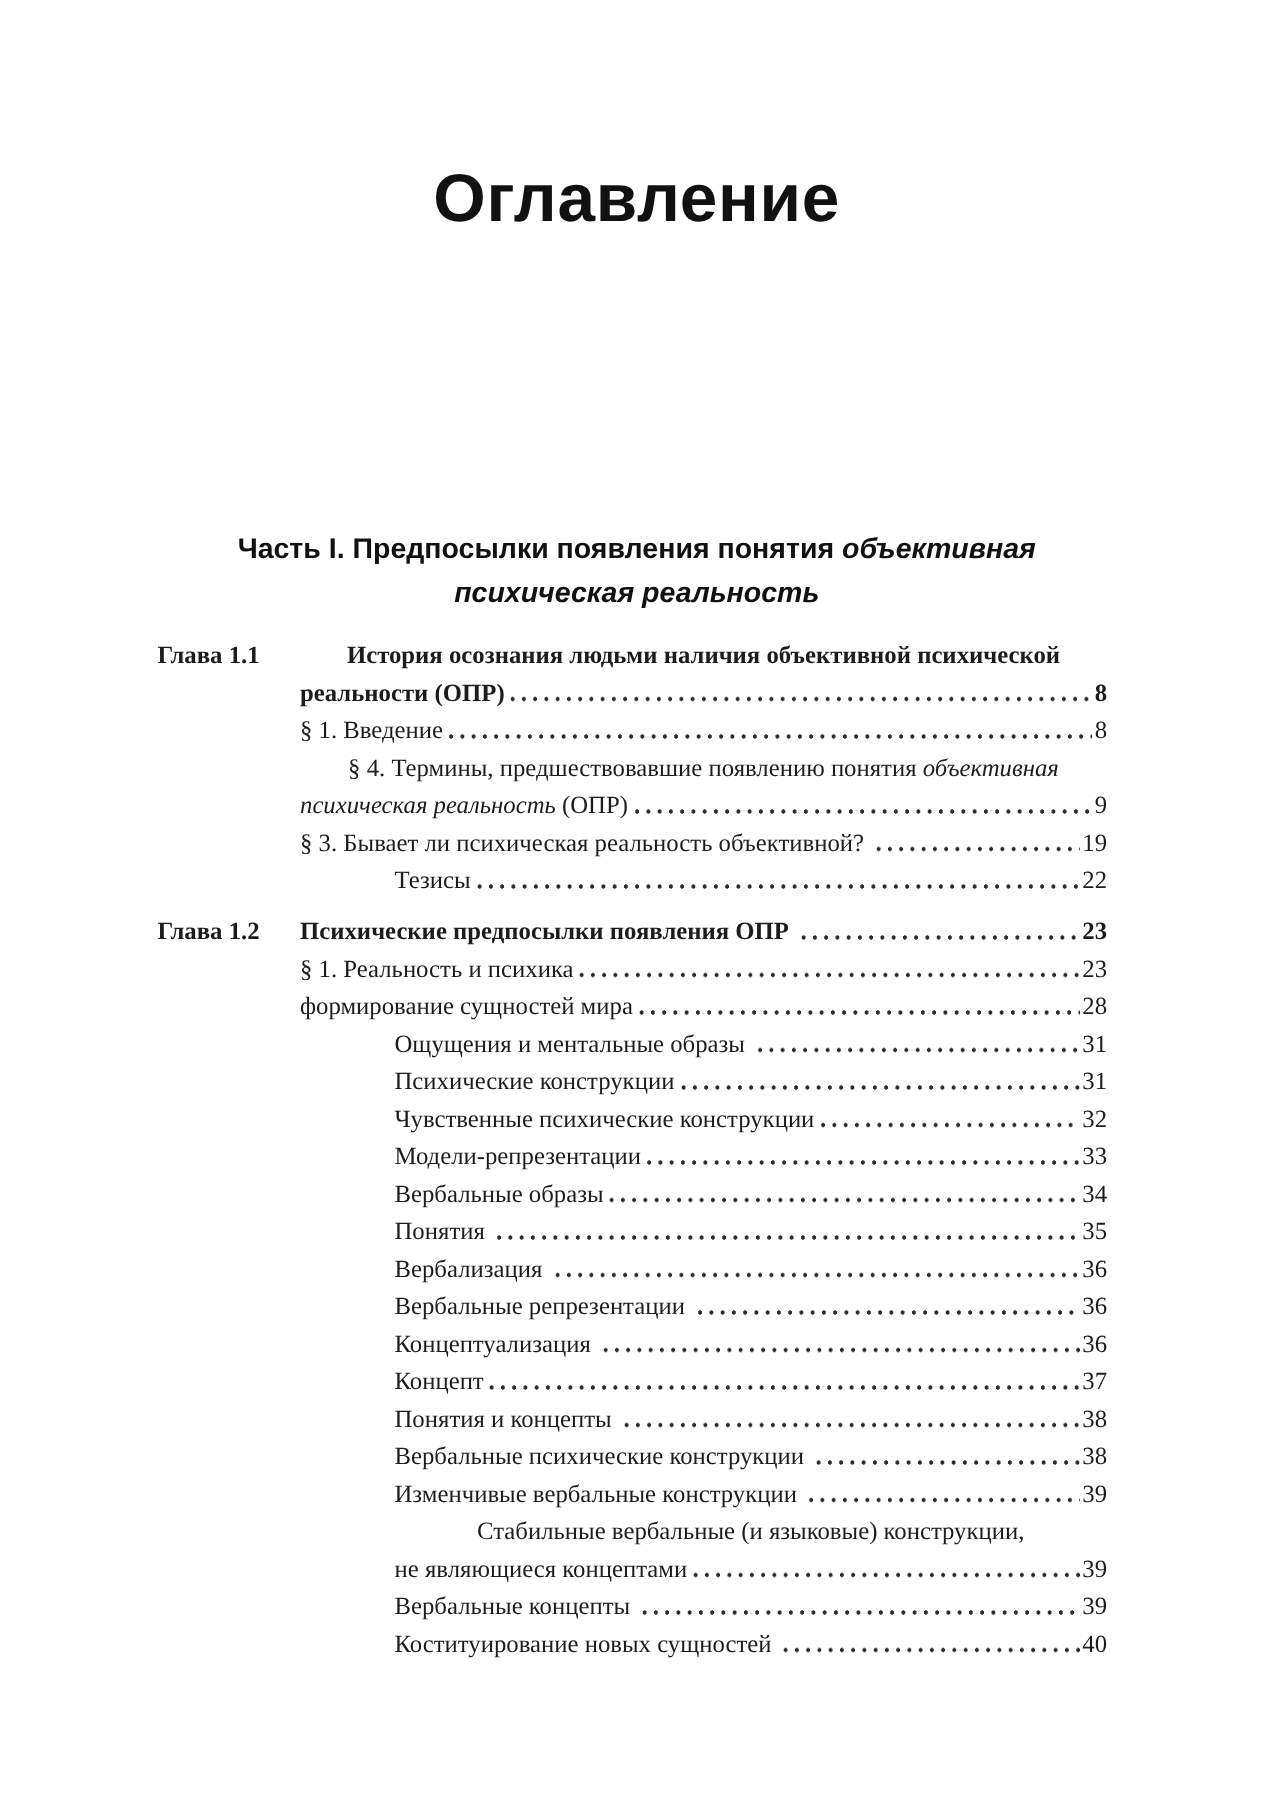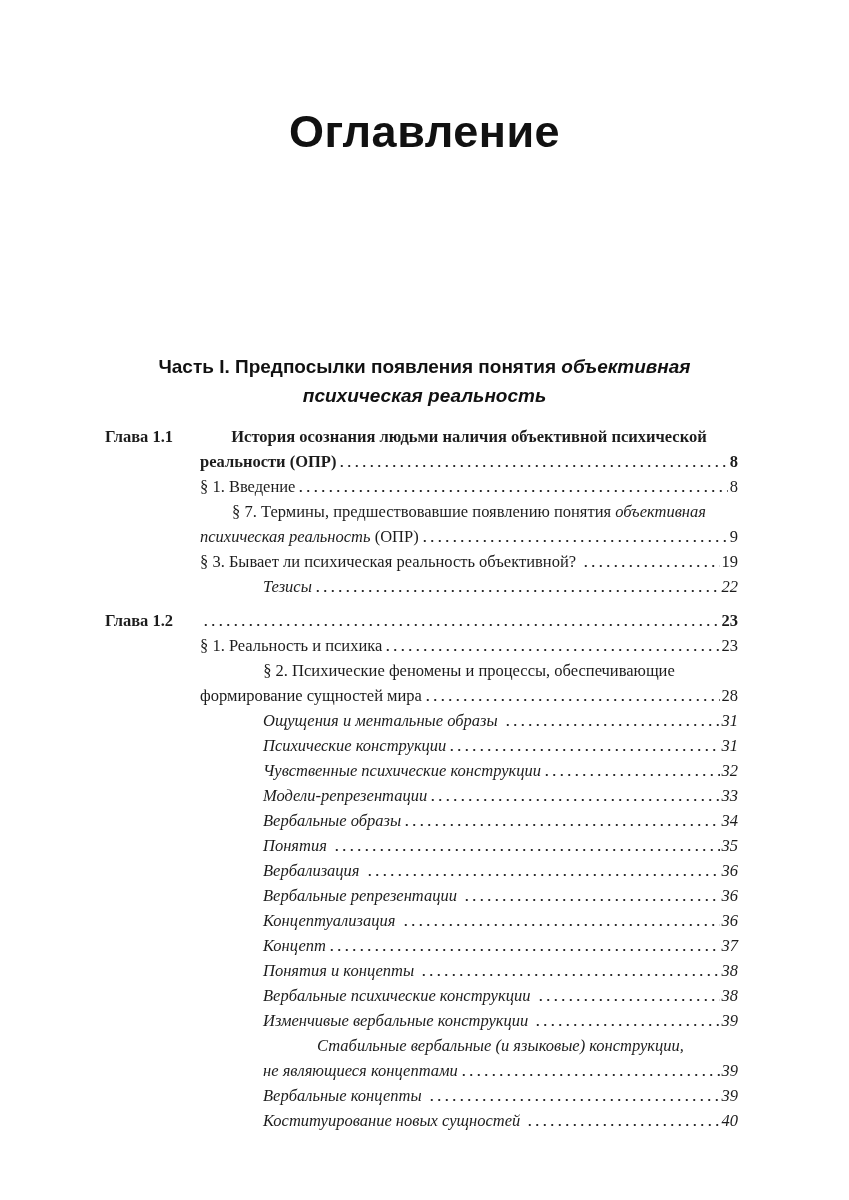--- a/index.html
+++ b/index.html
@@ -42,21 +42,21 @@
   .entry.chapter { margin-top: 9px; }
   .label {
     flex: 0 0 95px;
     width: 95px;
     font-weight: 700;
   }
   .entry.bold .body { font-weight: 700; }
   .body { flex: 1 1 auto; min-width: 0; }
   .line { display: flex; align-items: baseline; justify-content: center; }
   .line .txt { white-space: pre-wrap; }
-  .line.indent1 { padding-left: 63px; font-style: italic; }
+  .line.indent1 { padding-left: 63px; }
   .leader {
     flex: 1 1 auto;
     min-width: 14px;
     margin: 0 2px;
     align-self: stretch;
     background-image: radial-gradient(circle, #2a2a2a 1.15px, transparent 1.45px);
     background-size: 7.5px 7.5px;
     background-repeat: repeat-x;
     background-position: left bottom 5px;
   }
@@ -93,21 +93,21 @@
             <span class="txt"><span>§ 1. Введение</span></span>
             <span class="leader"></span>
             <span class="page-num">8</span>
           </div>
         </div>
       </div>
       <div class="entry">
         <div class="label"></div>
         <div class="body">
           <div class="line">
-            <span class="txt"><span>§ 7. Термины, предшествовавшие появлению понятия </span><i>объективная</i></span>
+            <span class="txt"><span>§ 4. Термины, предшествовавшие появлению понятия </span><i>объективная</i></span>
           </div>
           <div class="line">
             <span class="txt"><i>психическая реальность</i><span> (ОПР)</span></span>
             <span class="leader"></span>
             <span class="page-num">9</span>
           </div>
         </div>
       </div>
       <div class="entry">
         <div class="label"></div>
@@ -126,41 +126,39 @@
             <span class="txt"><span>Тезисы</span></span>
             <span class="leader"></span>
             <span class="page-num">22</span>
           </div>
         </div>
       </div>
       <div class="entry chapter bold">
         <div class="label">Глава 1.2</div>
         <div class="body">
           <div class="line">
+            <span class="txt"><span>Психические предпосылки появления ОПР </span></span>
             <span class="leader"></span>
             <span class="page-num">23</span>
           </div>
         </div>
       </div>
       <div class="entry">
         <div class="label"></div>
         <div class="body">
           <div class="line">
             <span class="txt"><span>§ 1. Реальность и психика</span></span>
             <span class="leader"></span>
             <span class="page-num">23</span>
           </div>
         </div>
       </div>
       <div class="entry">
         <div class="label"></div>
         <div class="body">
-          <div class="line">
-            <span class="txt"><span>§ 2. Психические феномены и процессы, обеспечивающие</span></span>
-          </div>
           <div class="line">
             <span class="txt"><span>формирование сущностей мира</span></span>
             <span class="leader"></span>
             <span class="page-num">28</span>
           </div>
         </div>
       </div>
       <div class="entry">
         <div class="label"></div>
         <div class="body">

